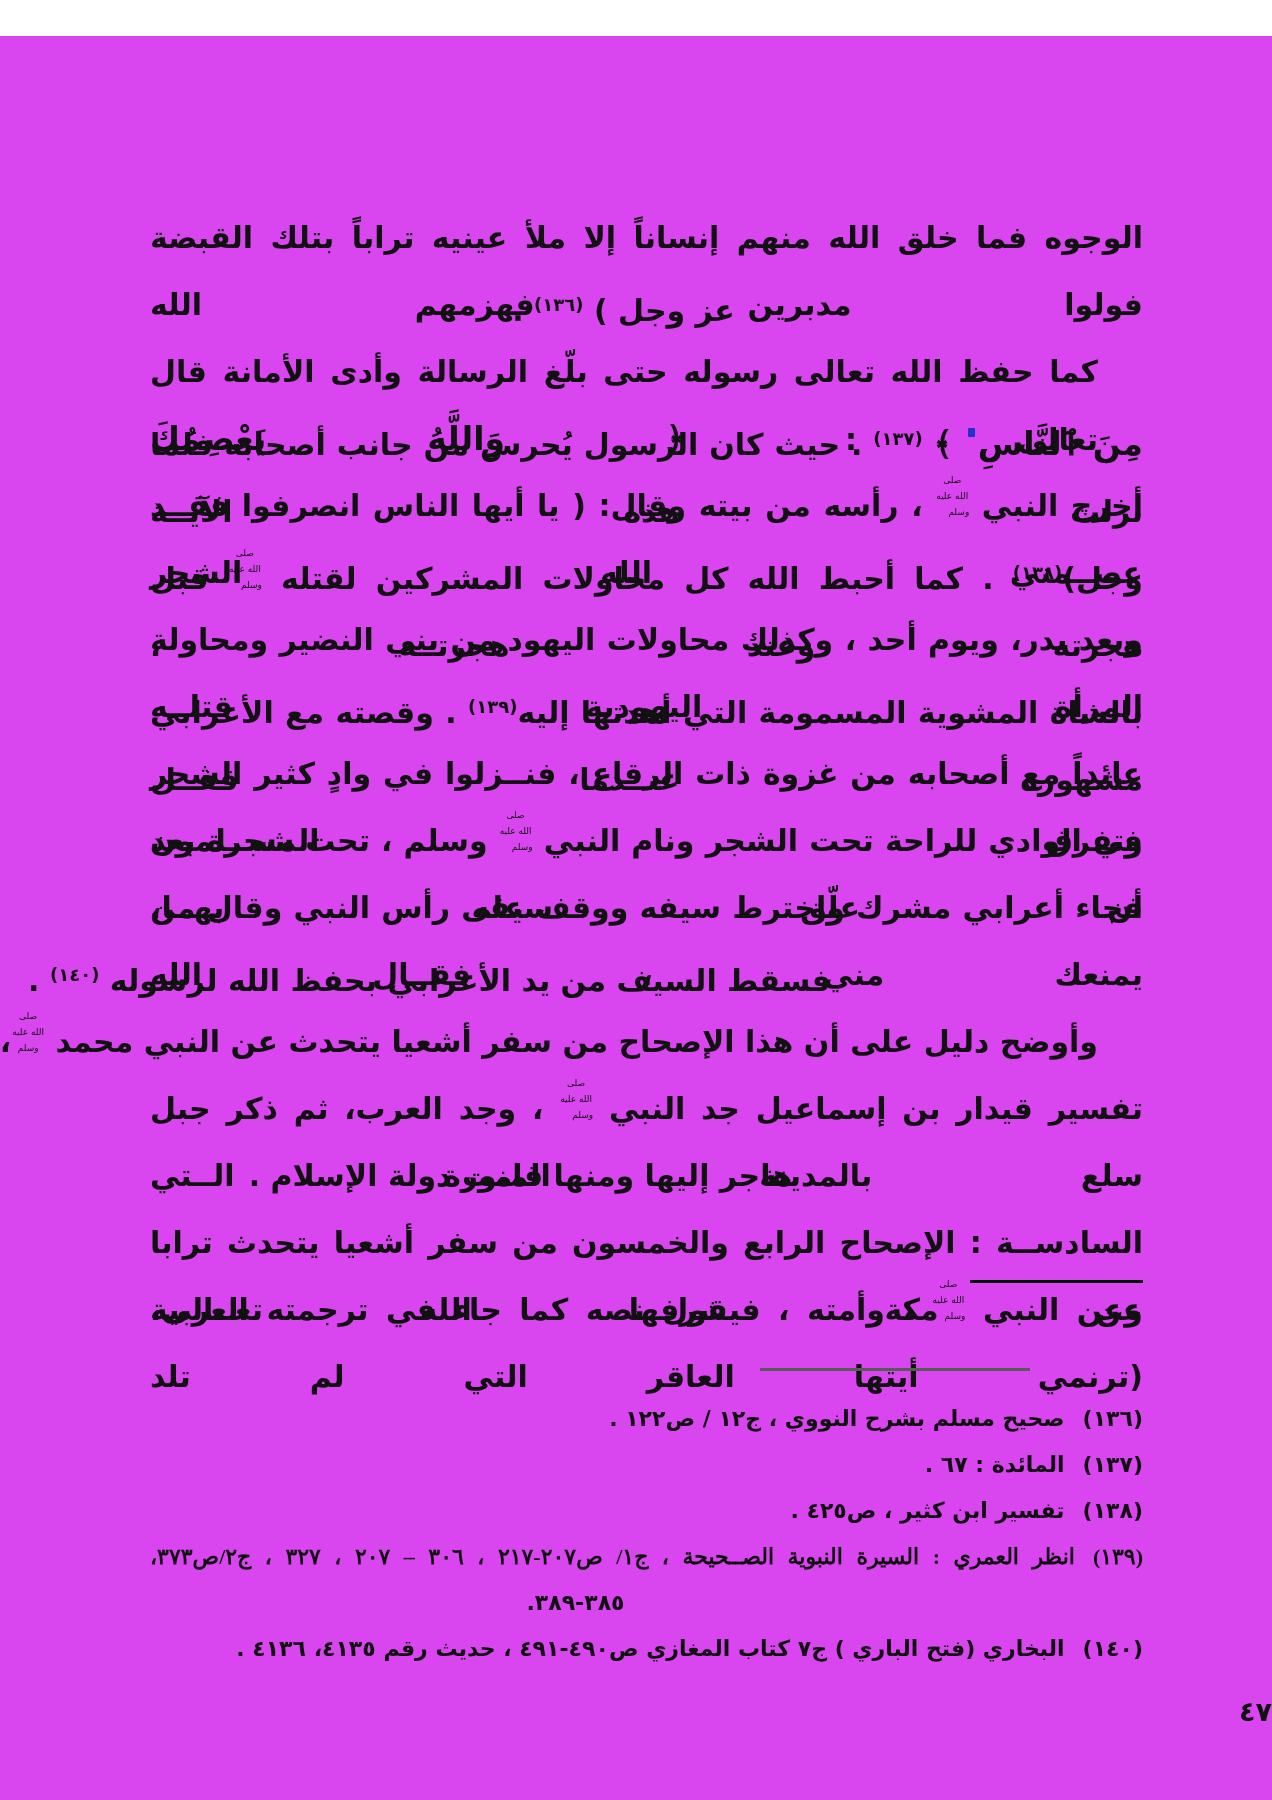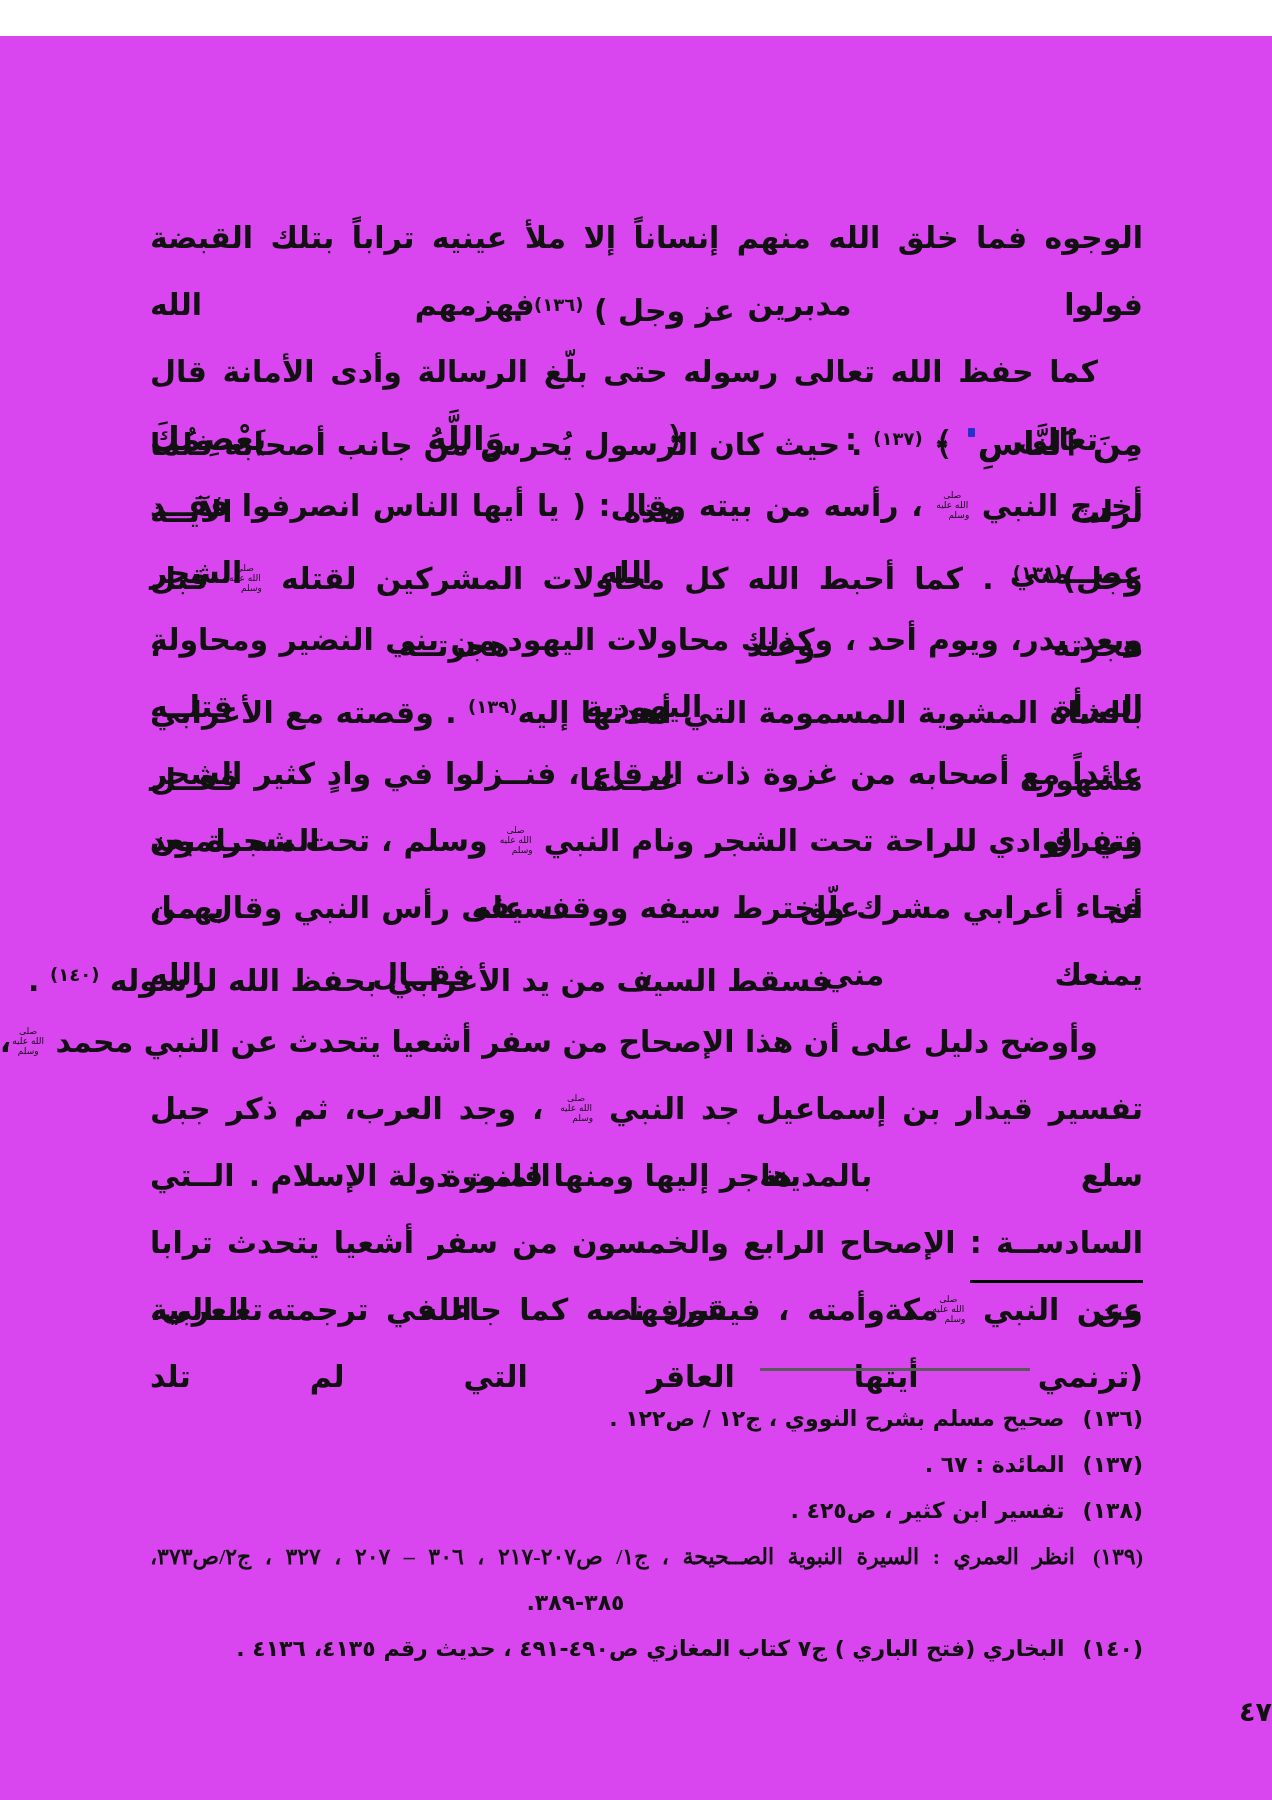--- a/index.html
+++ b/index.html
@@ -11,21 +11,21 @@
   .body-text{position:absolute;top:168px;right:129px;width:993px;direction:rtl;}
   .ln{height:67px;line-height:67px;font-size:30px;font-weight:700;white-space:nowrap;}
   .ln-justify{white-space:normal;text-align:justify;text-align-last:justify;}
   .ln-right{text-align:right;}
   .ln-center{text-align:center;}
   .seg{font:inherit;}
   .seg-sup{font-size:18px;vertical-align:10px;letter-spacing:1px;}
   .seg-u{border-bottom:3px solid #000;padding-bottom:20px;}
   .seg-quran{font-size:33px;}
   .seg-saw{
-    display:inline-block;width:34px;font-size:9px;line-height:10px;font-weight:400;
+    display:inline-block;width:34px;font-size:9px;line-height:16px;font-weight:400;
     text-align:center;vertical-align:-4px;white-space:normal;overflow:hidden;
   }
   .waqf-icon{
     display:inline-block;width:7px;height:9px;border-radius:1px;
     vertical-align:18px;margin:0 3px;
   }
   .fn-sep{position:absolute;top:1332px;left:760px;width:270px;height:3px;background:#59595c;}
   .footnotes{position:absolute;top:1360px;right:129px;width:993px;direction:rtl;}
   .fn-row{min-height:46px;line-height:46px;font-size:22px;font-weight:700;text-align:right;}
   .fn-row.fn-justify{text-align:justify;text-align-last:justify;font-family:Liberation Serif, serif;}

